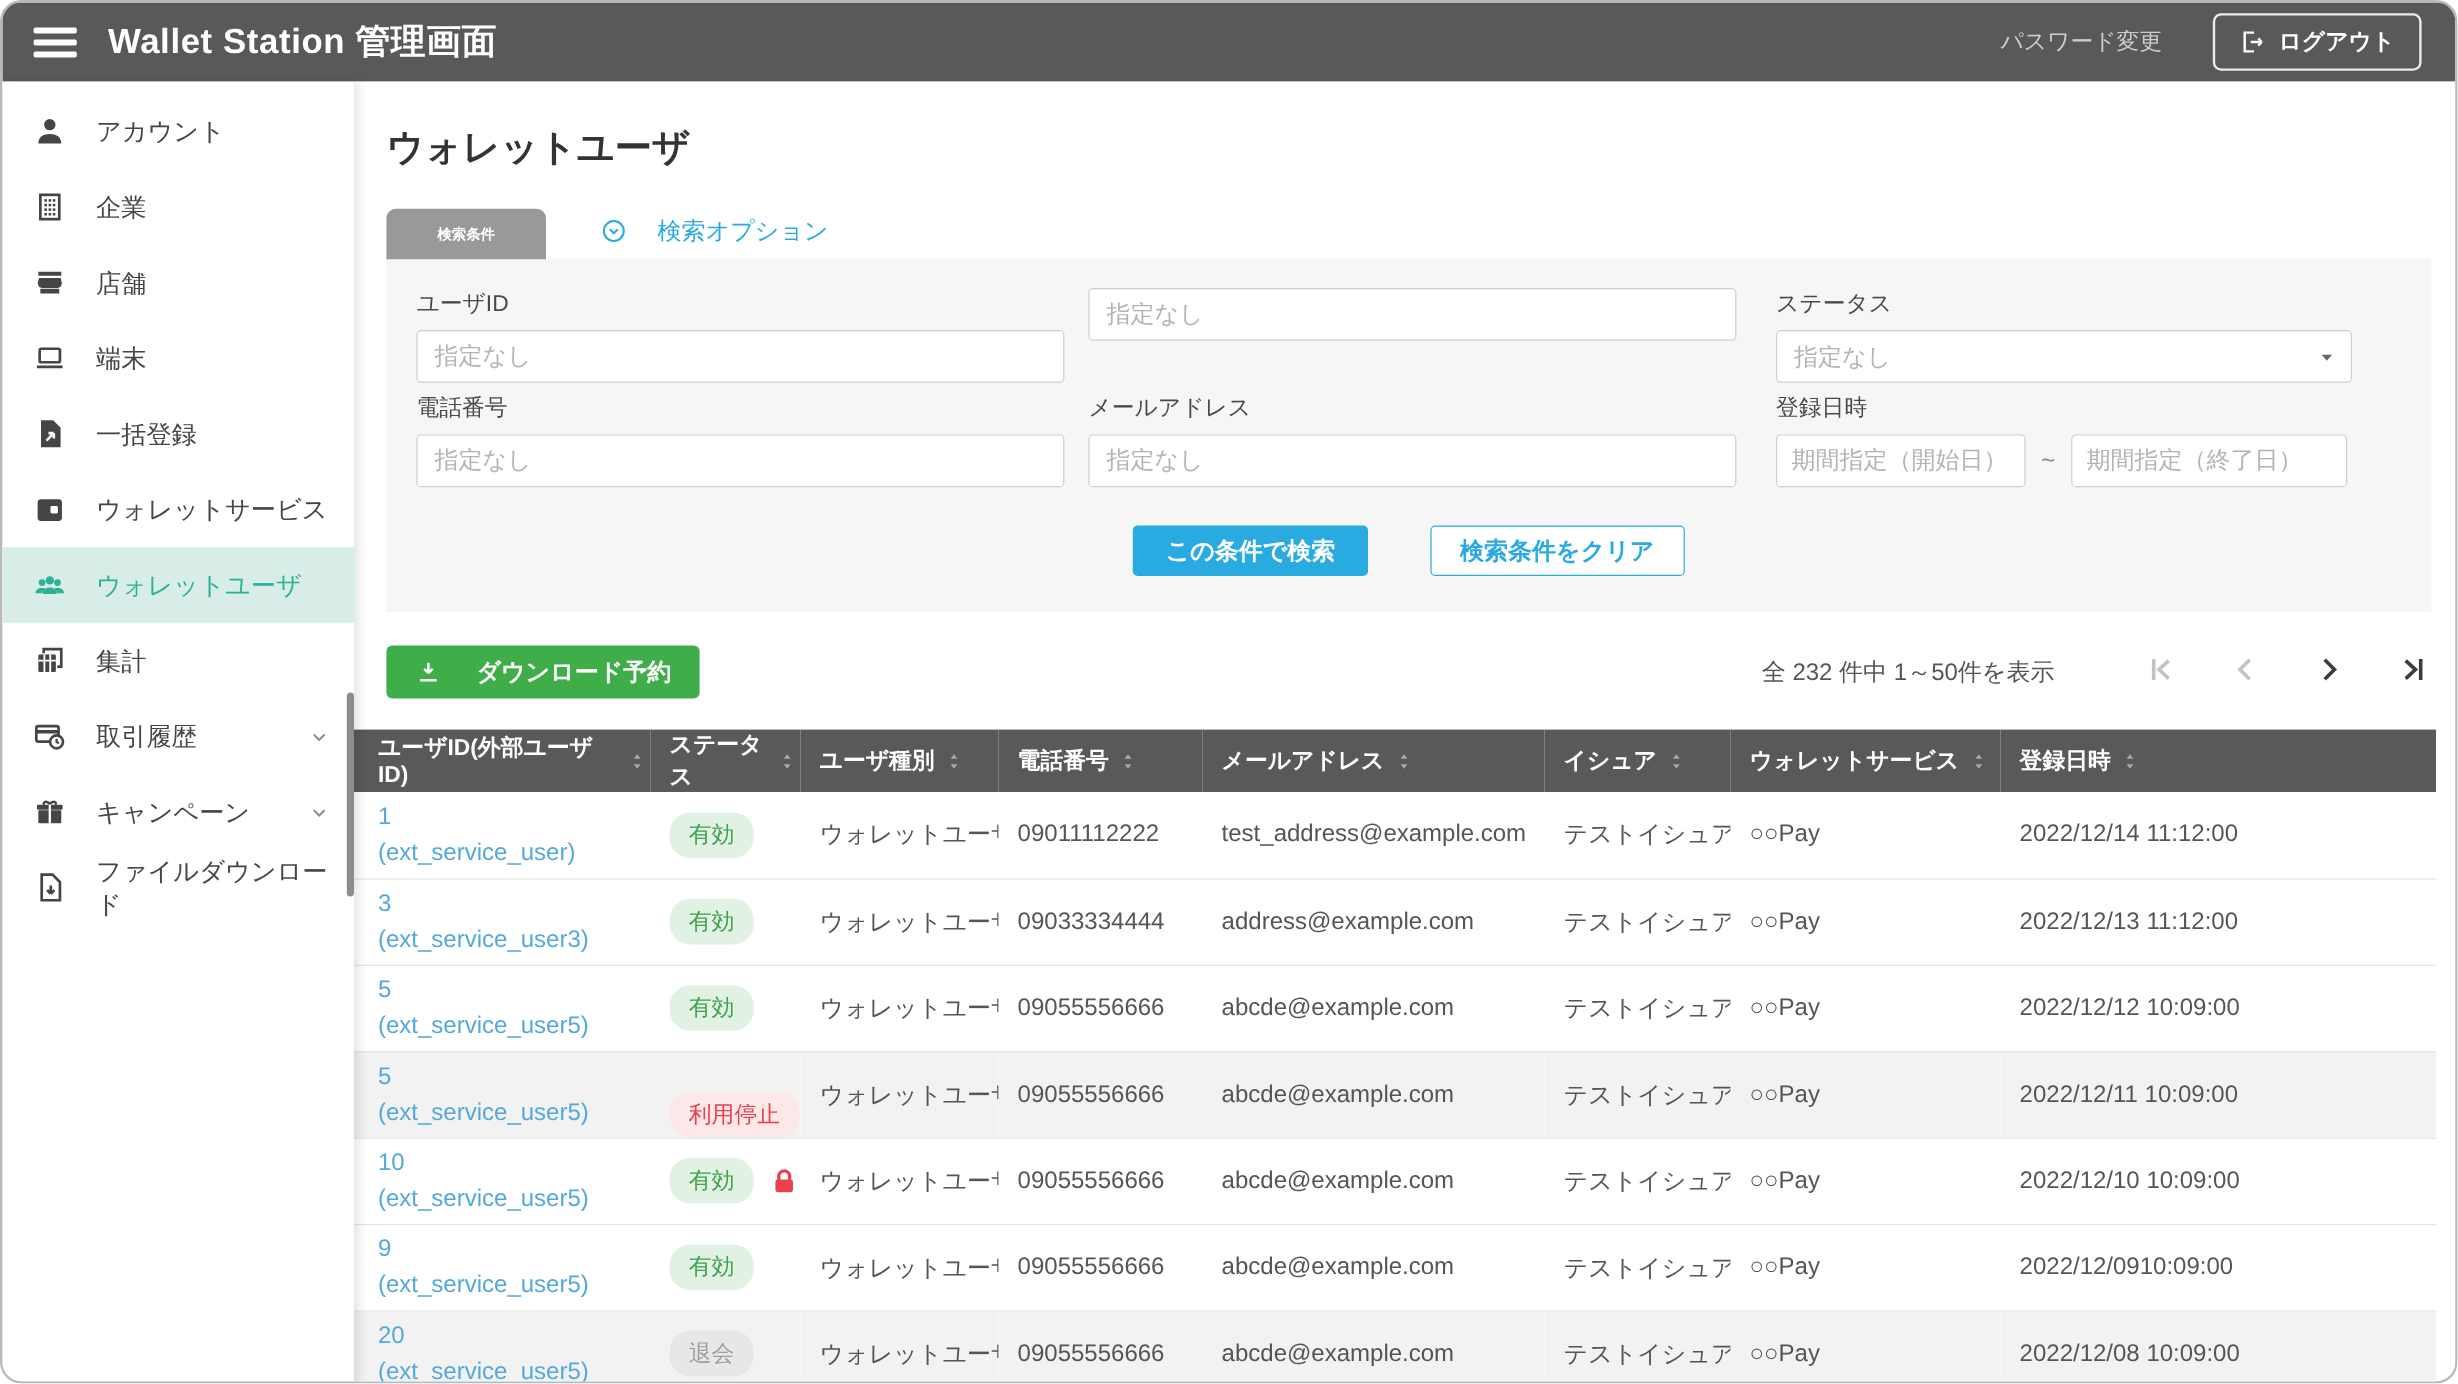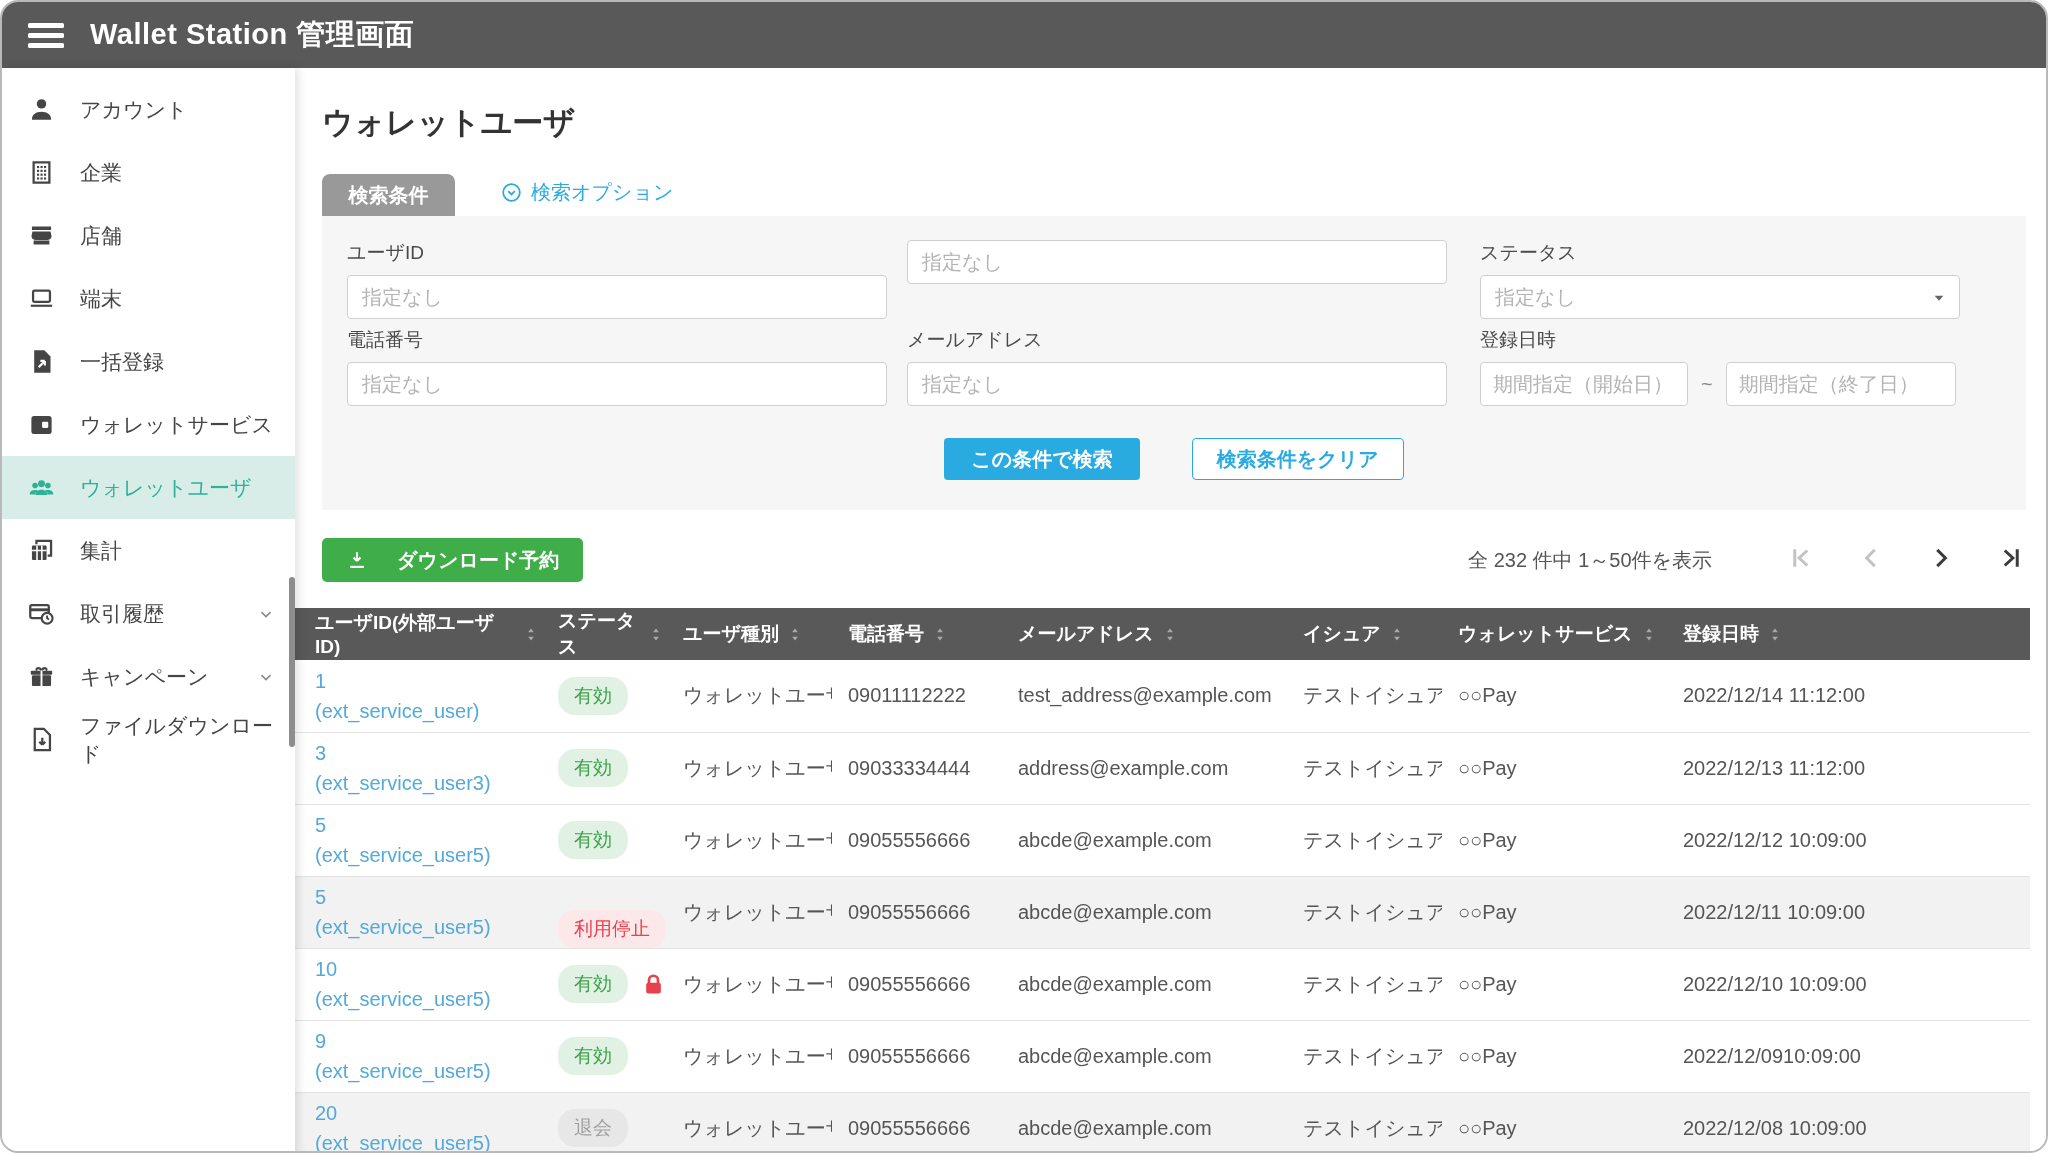--- a/index.html
+++ b/index.html
@@ -43,25 +43,25 @@
   .nav-item.selected { background: #d9ede8; color: #2fb197; }
   .nav-icon { width: 27px; height: 27px; margin-right: 25px; flex: none; display: inline-flex; }
   .nav-chevron { margin-left: auto; width: 18px; height: 18px; color: #8a8a8a; display: inline-flex; }
   .scroll-thumb { position: absolute; right: 0; top: 509px; width: 6px; height: 170px; background: #8d8d8d; border-radius: 3px; }
   main { flex: 1; background: #fff; padding: 0 20px 0 27px; overflow: hidden; }
   
   .page-title { font-size: 31px; font-weight: bold; color: #333; margin-top: 34px; }
   .tab-row { display: flex; align-items: flex-end; margin-top: 30px; height: 42px; }
   .tab {
     width: 133px; height: 42px; background: #999999; color: #fff;
-    font-size: 20px; font-weight: bold; border-radius: 8px 8px 0 0;
+    font-size: 12px; font-weight: bold; border-radius: 8px 8px 0 0;
     display: flex; align-items: center; justify-content: center; cursor: pointer;
   }
   .options-link {
-    display: flex; align-items: center; gap: 9px; margin-left: 46px; margin-bottom: 10px;
+    display: flex; align-items: center; gap: 26px; margin-left: 46px; margin-bottom: 10px;
     color: #29abe2; font-size: 20px; cursor: pointer;
   }
   .opt-icon { width: 21px; height: 21px; display: inline-flex; }
   
   .search-panel { background: #f6f6f6; width: 100%; padding: 24px 0 30px 25px; }
   .fields-grid { display: grid; grid-template-columns: 560px 573px 480px; }
   .field { padding-right: 20px; }
   .field.f2 { padding-right: 33px; }
   .field.f3 { padding-right: 0; }
   .field { margin-bottom: 8px; }
@@ -131,20 +131,32 @@
 
 <div class="screen" data-name="app-window">
 
   <header class="topbar" data-name="top-bar">
     <div class="hamburger" data-name="hamburger-menu-icon">
       <span></span>
         <span></span>
         <span></span>
     </div>
     <div class="app-title" data-name="app-title">Wallet Station 管理画面</div>
+    <div class="topbar-right" data-name="topbar-actions">
+      <span class="pw-link" data-name="password-change-link">パスワード変更</span>
+      <button class="logout-btn" data-name="logout-button">
+        <span class="btn-icon" data-name="logout-icon">
+            <svg viewBox="0 0 24 24" fill="none" stroke="currentColor" stroke-width="2.2">
+              <path d="M13.5 3.5H5v17h8.5"></path>
+              <path d="M10.5 12h10m0 0-3.2-3.2M20.5 12l-3.2 3.2"></path>
+            </svg>
+          </span>
+        <span data-name="logout-label">ログアウト</span>
+      </button>
+    </div>
   </header>
 
   <div class="body-wrap" data-name="body">
 
     <aside class="sidebar" data-name="sidebar">
       <nav data-name="sidebar-nav">
           <div class="nav-item" data-name="sidebar-item-0">
             <span class="nav-icon" data-name="person-icon">
               <svg viewBox="0 0 24 24" fill="currentColor">
                 <circle cx="12" cy="7" r="4.2"></circle>

